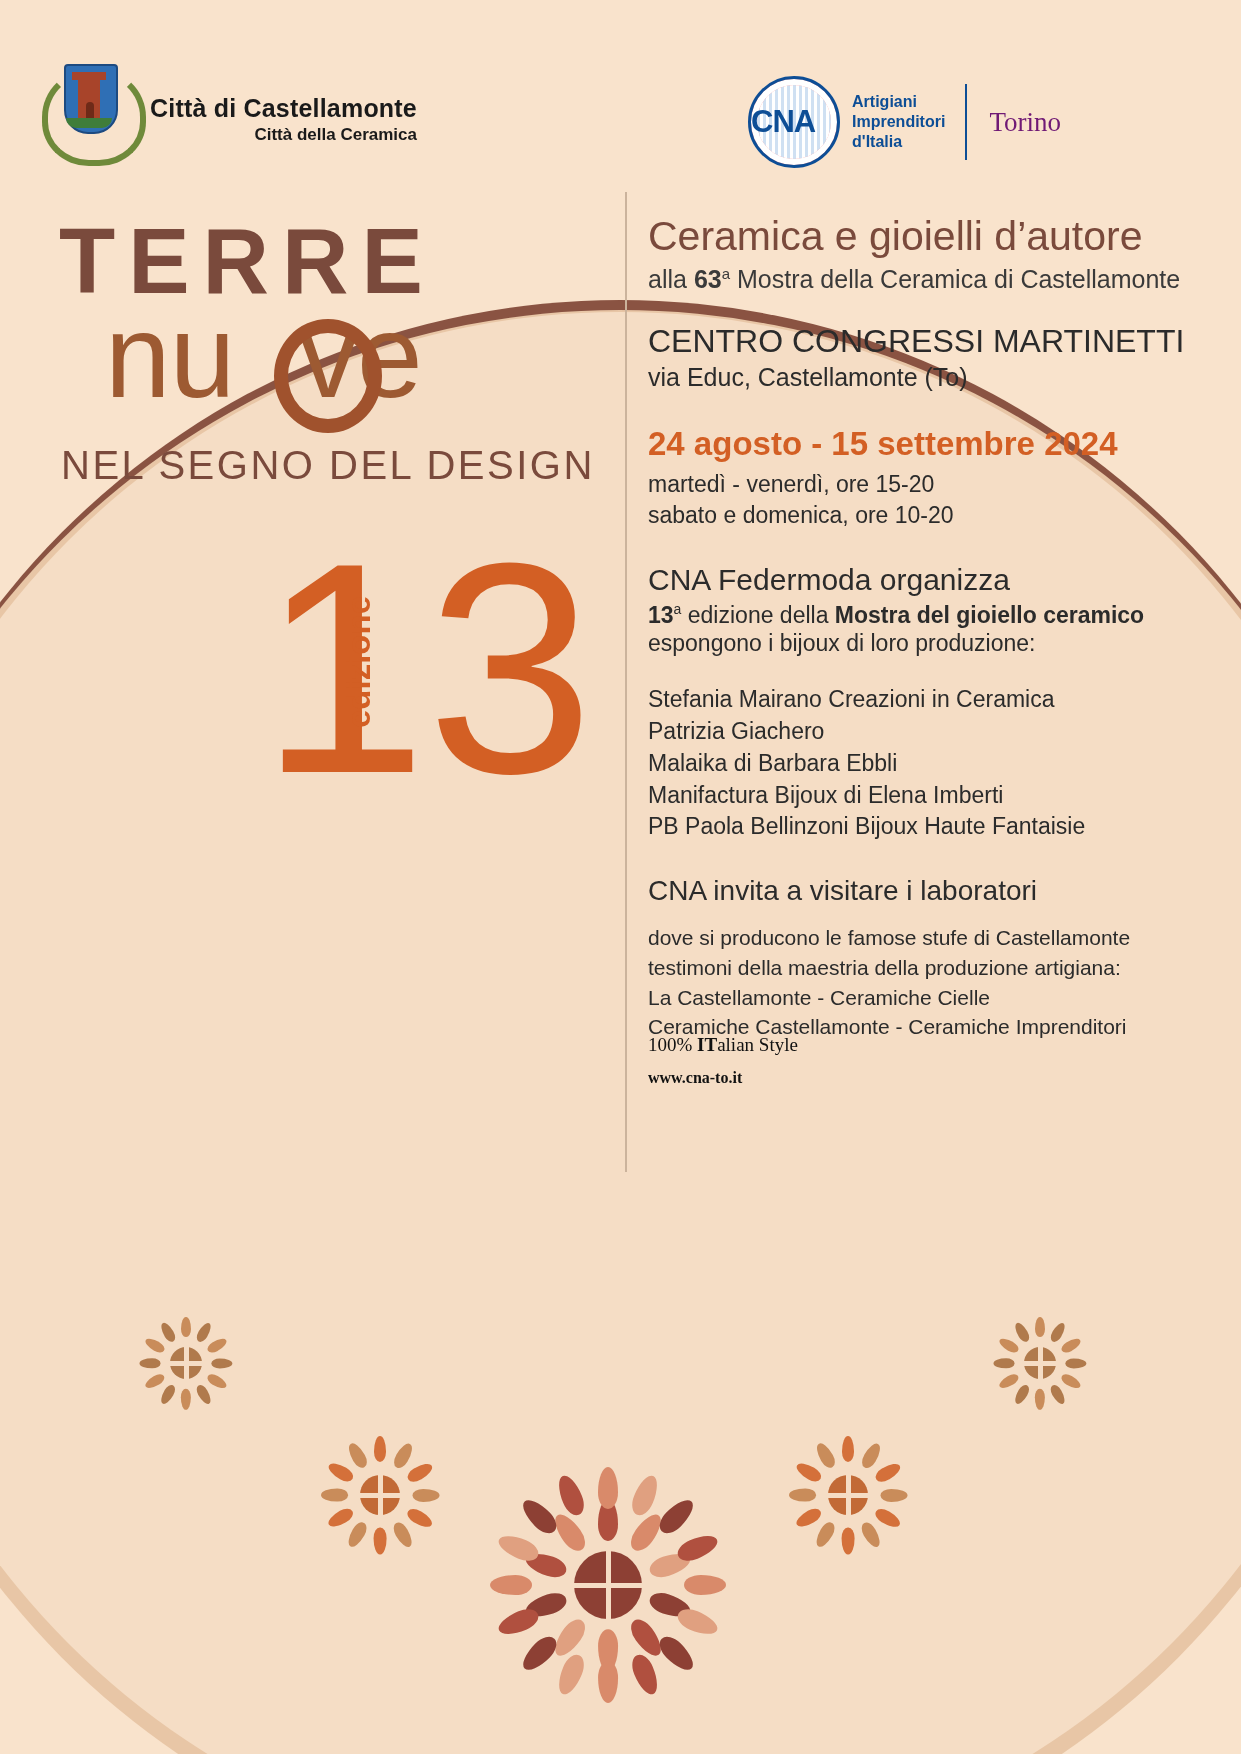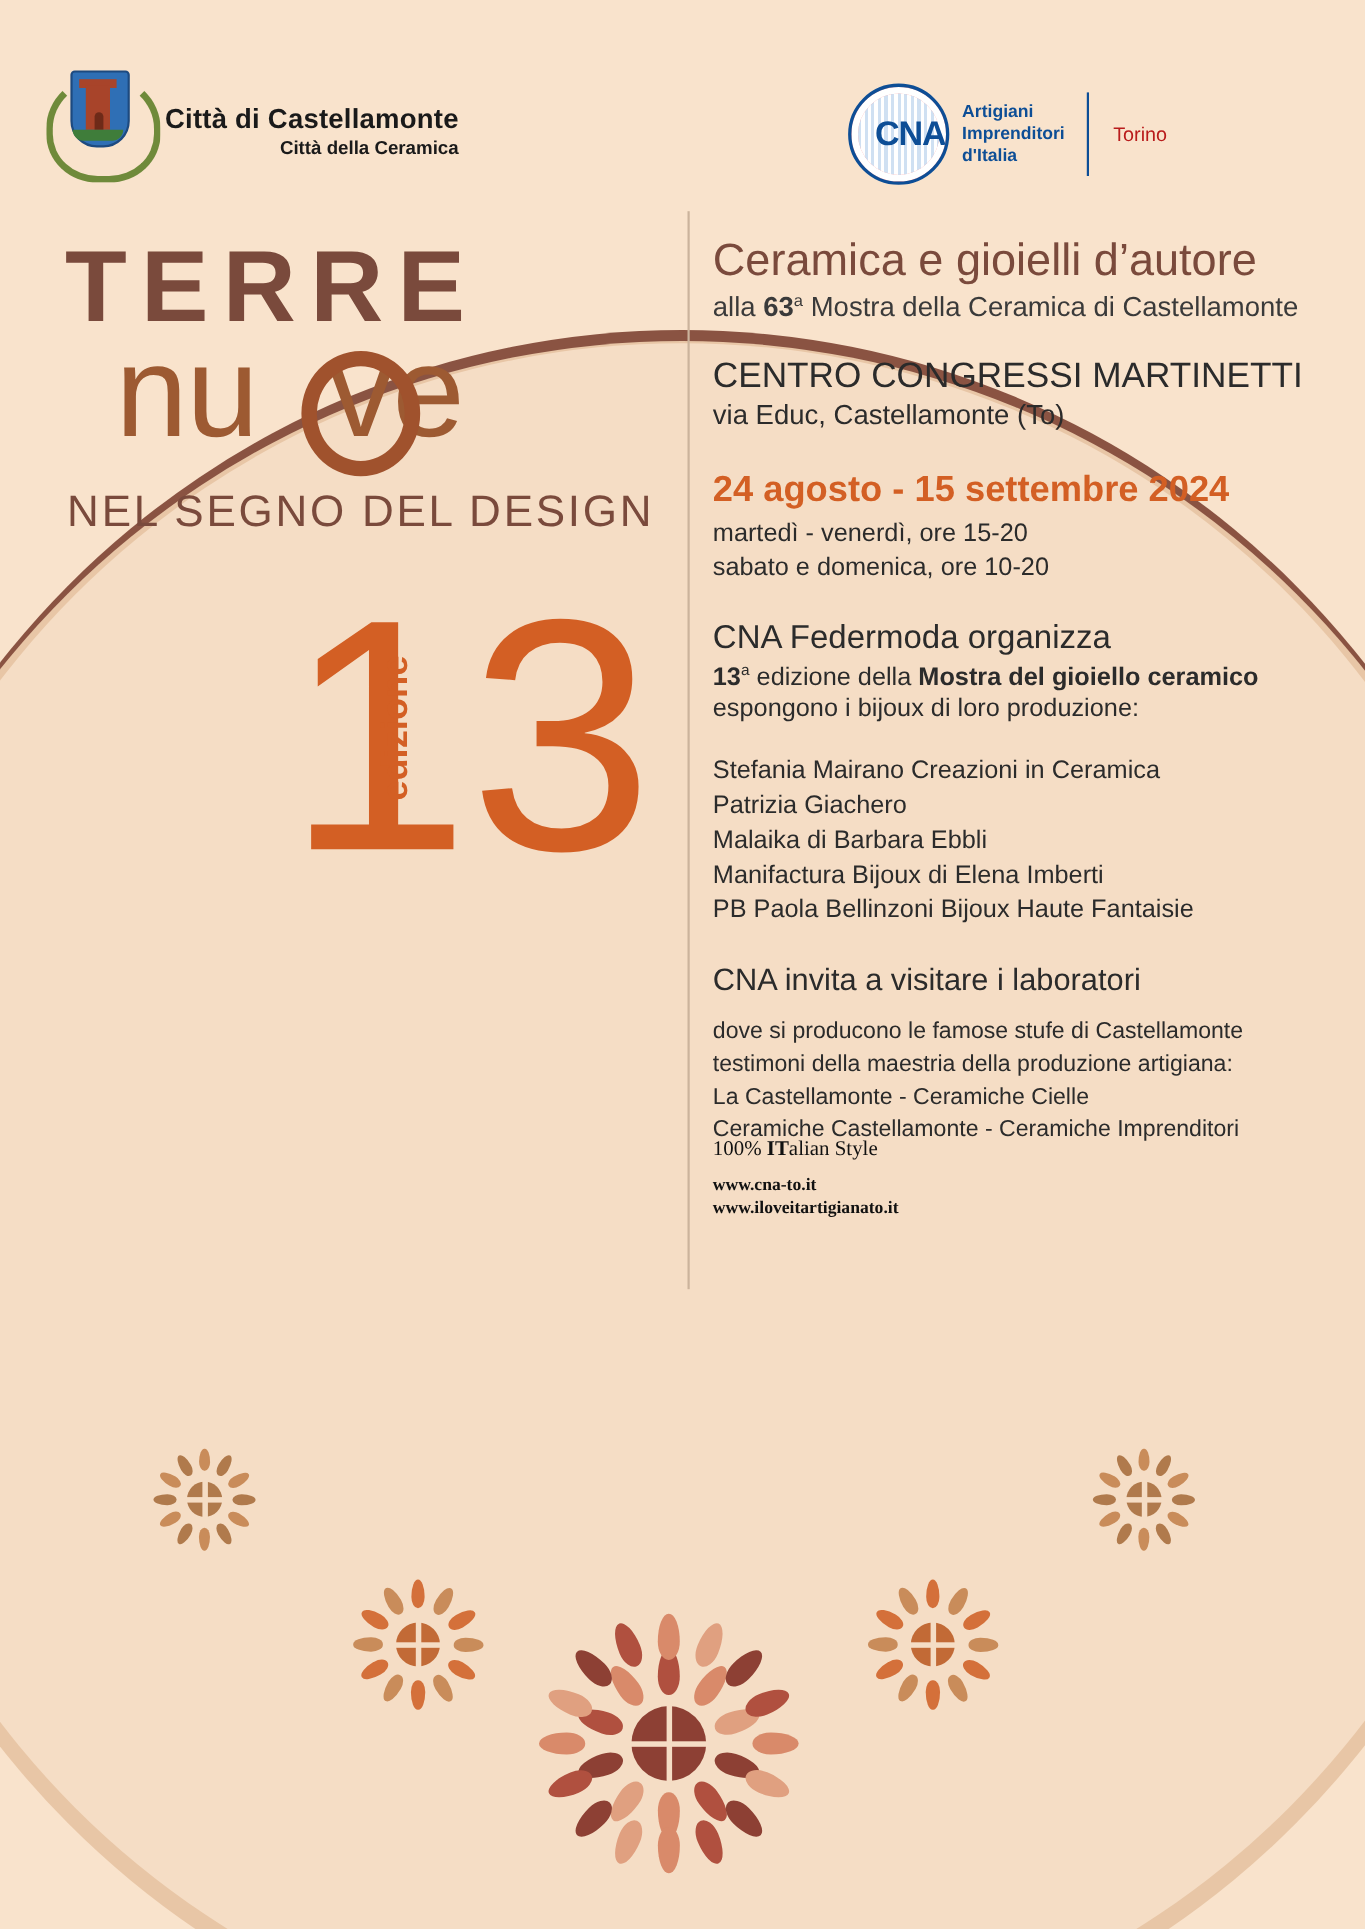--- a/index.html
+++ b/index.html
@@ -69,35 +69,35 @@
     position:absolute;left:150px;top:50px;
     font-family:"Liberation Sans", sans-serif;
   }
   .city-name{font-size:25px;font-weight:bold;color:#1a1a1a;letter-spacing:0.2px;}
   .city-sub{font-size:17px;font-weight:bold;color:#1a1a1a;text-align:right;margin-top:2px;}
 
   .cna-block{position:absolute;right:180px;top:32px;display:flex;align-items:center;}
   .cna-circle{
     width:86px;height:86px;border-radius:50%;
     background:#fca5a5;border:3px solid #0d4e96;
-    display:flex;align-items:center;justify-content:flex-end;
+    display:flex;align-items:center;justify-content:flex-start;
     box-shadow:inset 0 0 0 6px #fff;
     position:relative;overflow:hidden;
   }
   .cna-circle .stripes{
     position:absolute;inset:6px;border-radius:50%;
     background:repeating-linear-gradient(90deg,#cfe0f2 0 3px,#ffffff 3px 6px);
   }
   .cna-circle .cna-text{
     position:relative;z-index:2;font-size:31px;font-weight:bold;color:#0d4e96;
     font-family:"Liberation Sans", sans-serif;letter-spacing:-1px;
   }
   .cna-words{margin-left:12px;color:#0d4e96;font-size:16px;font-weight:bold;line-height:1.25;}
   .cna-divider{width:2px;height:76px;background:#0d4e96;margin-left:20px;}
-  .cna-torino{margin-left:22px;font-size:18px;color:#b91c1c;}
+  .cna-torino{margin-left:22px;font-size:27px;color:#701a75;font-family:Liberation Serif, serif;}
 
   
   .left{
     position:absolute;left:55px;top:215px;width:555px;
   }
   .terre{
     font-family:"Liberation Sans", sans-serif;
     font-size:92px;font-weight:bold;color:#7a4a3c;
     letter-spacing:13px;line-height:1;margin-left:4px;
   }
@@ -286,21 +286,20 @@
       <div>Ceramiche Castellamonte - Ceramiche Imprenditori</div>
     </div>
   </div>
 
   <div class="ilove">
     <div class="ilove-tag">
       <span>100% </span><b>IT</b><span>alian Style</span>
     </div>
     <div class="ilove-urls">
       <div>www.cna-to.it</div>
-      <div>www.iloveitartigianato.it</div>
     </div>
   </div>
 
   <div id="flowers">
       <div class="flower" style="left: 128px; top: 1305px; width: 116px; height: 116px;">
         <div class="petal" style="width: 9.86px; height: 20.88px; left: 53.07px; top: 11.6px; background: rgb(201, 140, 90); transform-origin: 4.93px 46.4px; transform: rotate(0deg);"></div>
         <div class="petal" style="width: 9.86px; height: 20.88px; left: 53.07px; top: 11.6px; background: rgb(176, 122, 76); transform-origin: 4.93px 46.4px; transform: rotate(30deg);"></div>
         <div class="petal" style="width: 9.86px; height: 20.88px; left: 53.07px; top: 11.6px; background: rgb(201, 140, 90); transform-origin: 4.93px 46.4px; transform: rotate(60deg);"></div>
         <div class="petal" style="width: 9.86px; height: 20.88px; left: 53.07px; top: 11.6px; background: rgb(176, 122, 76); transform-origin: 4.93px 46.4px; transform: rotate(90deg);"></div>
         <div class="petal" style="width: 9.86px; height: 20.88px; left: 53.07px; top: 11.6px; background: rgb(201, 140, 90); transform-origin: 4.93px 46.4px; transform: rotate(120deg);"></div>

